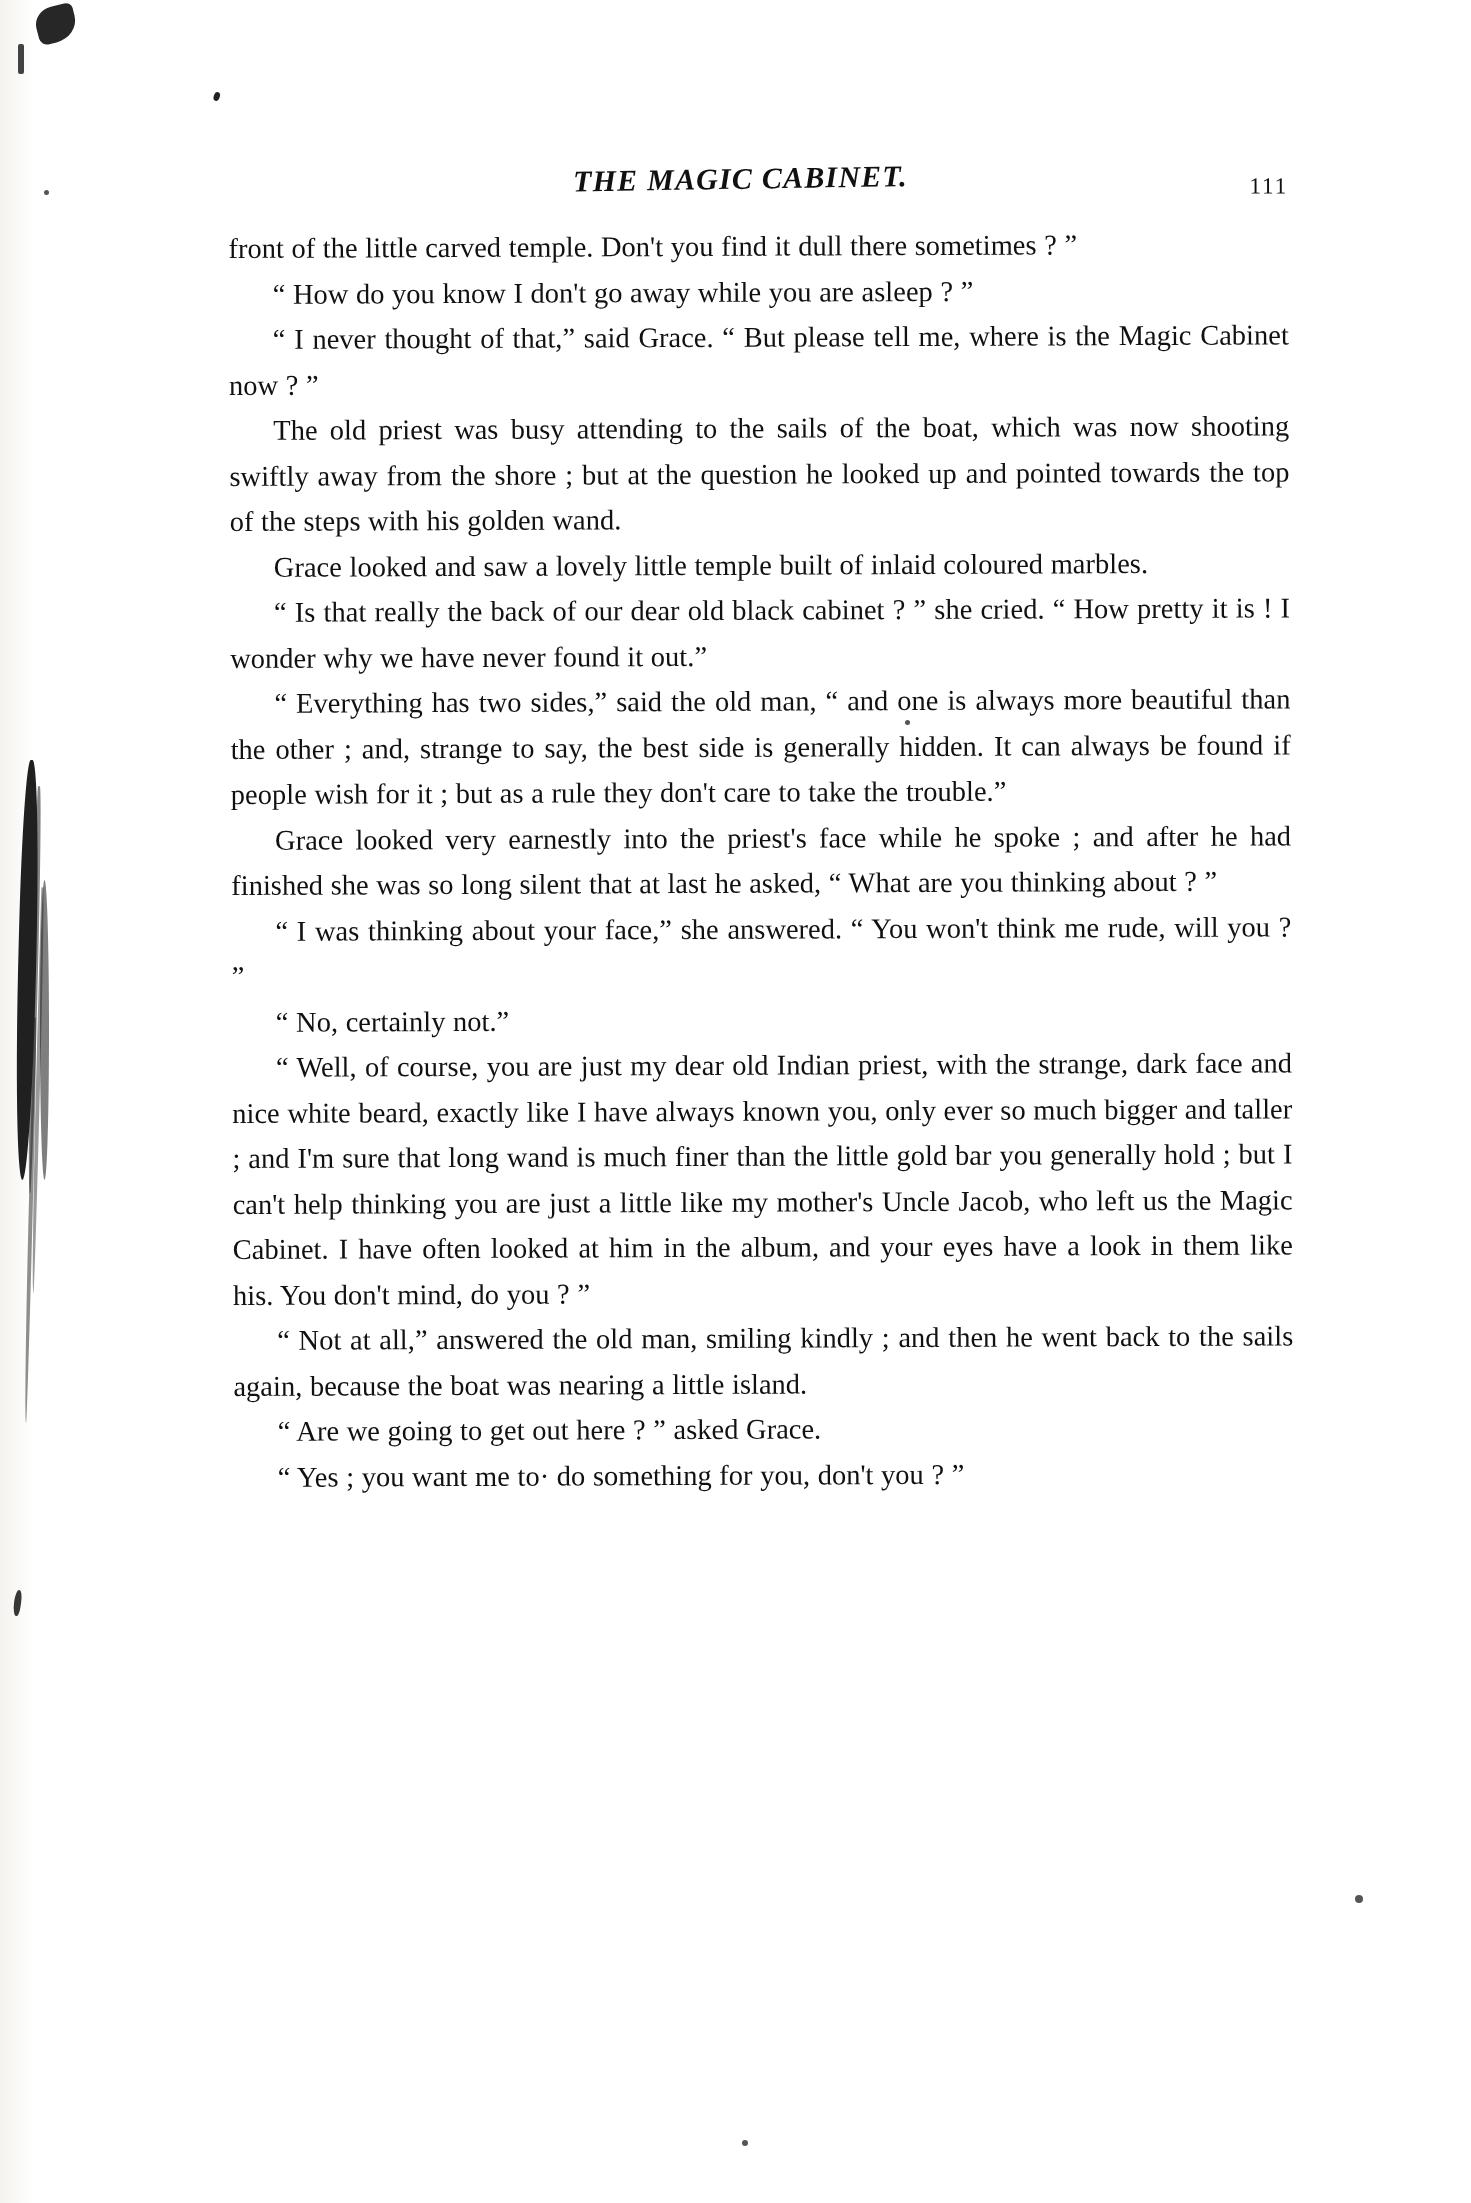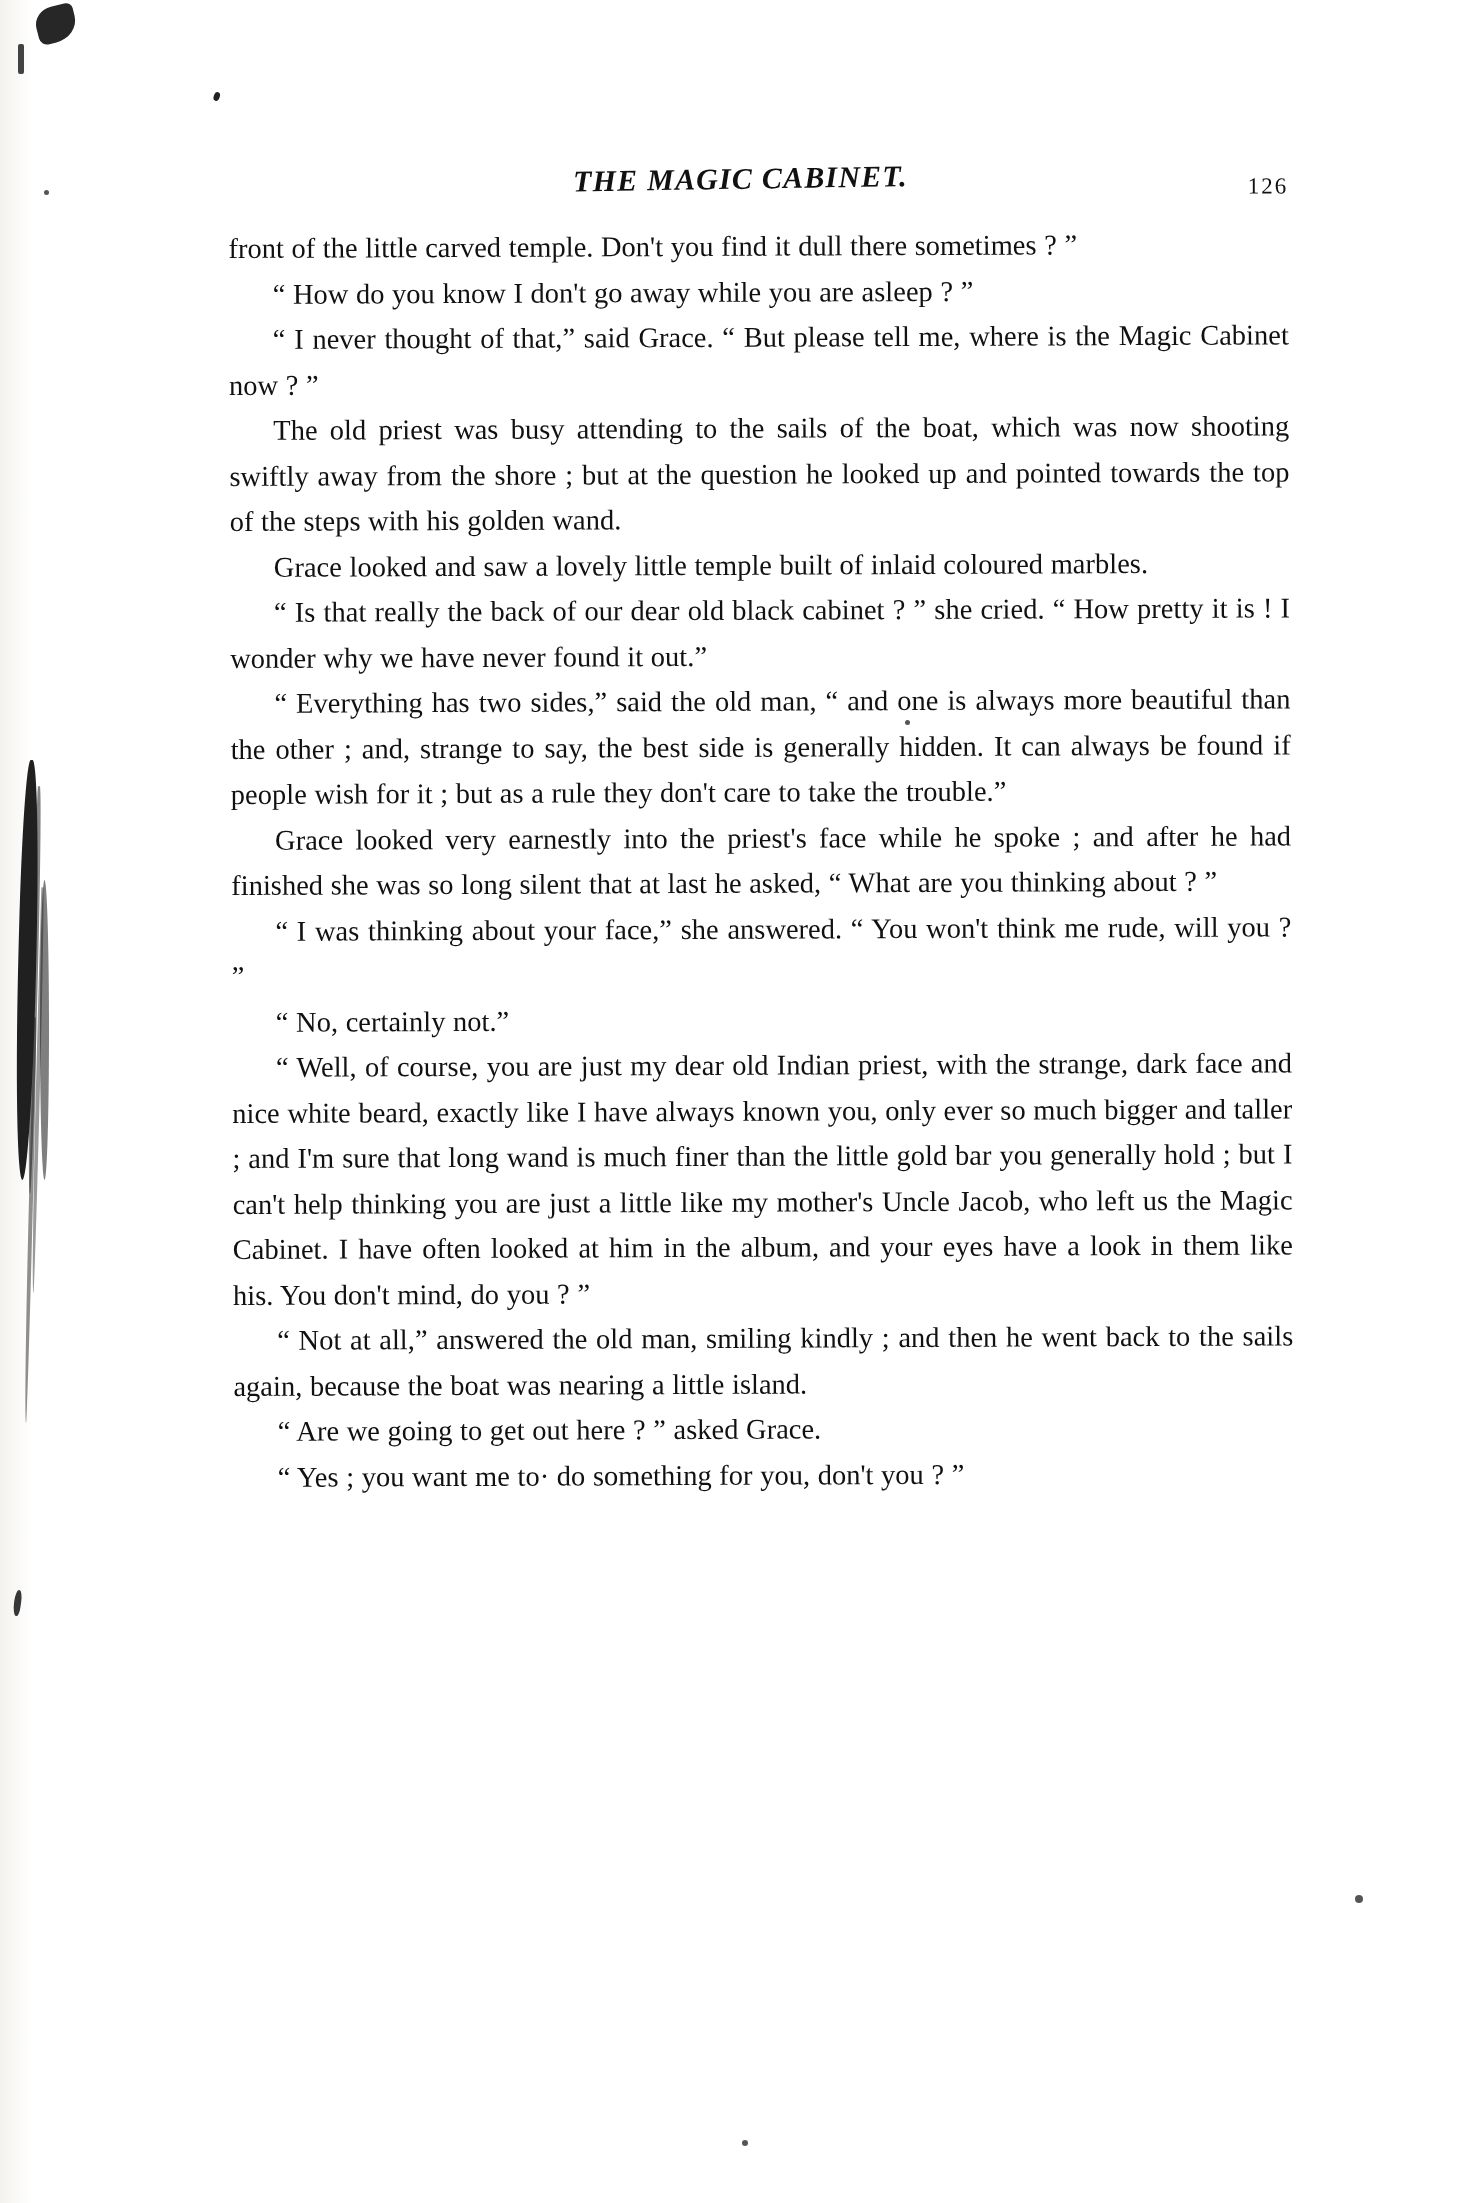--- a/index.html
+++ b/index.html
@@ -159,21 +159,21 @@
 <div class="speck" style="left:44px; top:190px; width:5px; height:5px;"></div>
 <div class="speck" style="left:1355px; top:1895px; width:8px; height:8px;"></div>
 <div class="speck" style="left:742px; top:2140px; width:6px; height:6px;"></div>
 <div class="speck" style="left:905px; top:720px; width:5px; height:5px;"></div>
 
 <div class="page skew">
 
   <div class="header-row">
     <div class="dot-above-text"></div>
     <div class="running-head">THE MAGIC CABINET.</div>
-    <div class="folio">126</div>
+    <div class="folio">111</div>
   </div>
 
   <div class="body-text" id="body-text">
       <p class="">front of the little carved temple.   Don't you find it dull there sometimes ? ”</p>
       <p class="indent">“ How do you know I don't go away while you are asleep ? ”</p>
       <p class="indent">“ I never thought of that,” said Grace.   “ But please tell me, where is the Magic Cabinet now ? ”</p>
       <p class="indent">The old priest was busy attending to the sails of the boat, which was now shooting swiftly away from the shore ; but at the question he looked up and pointed towards the top of the steps with his golden wand.</p>
       <p class="indent">Grace looked and saw a lovely little temple built of inlaid coloured marbles.</p>
       <p class="indent">“ Is that really the back of our dear old black cabinet ? ” she cried.   “ How pretty it is !   I wonder why we have never found it out.”</p>
       <p class="indent">“ Everything has two sides,” said the old man, “ and one is always more beautiful than the other ; and, strange to say, the best side is generally hidden.   It can always be found if people wish for it ; but as a rule they don't care to take the trouble.”</p>

